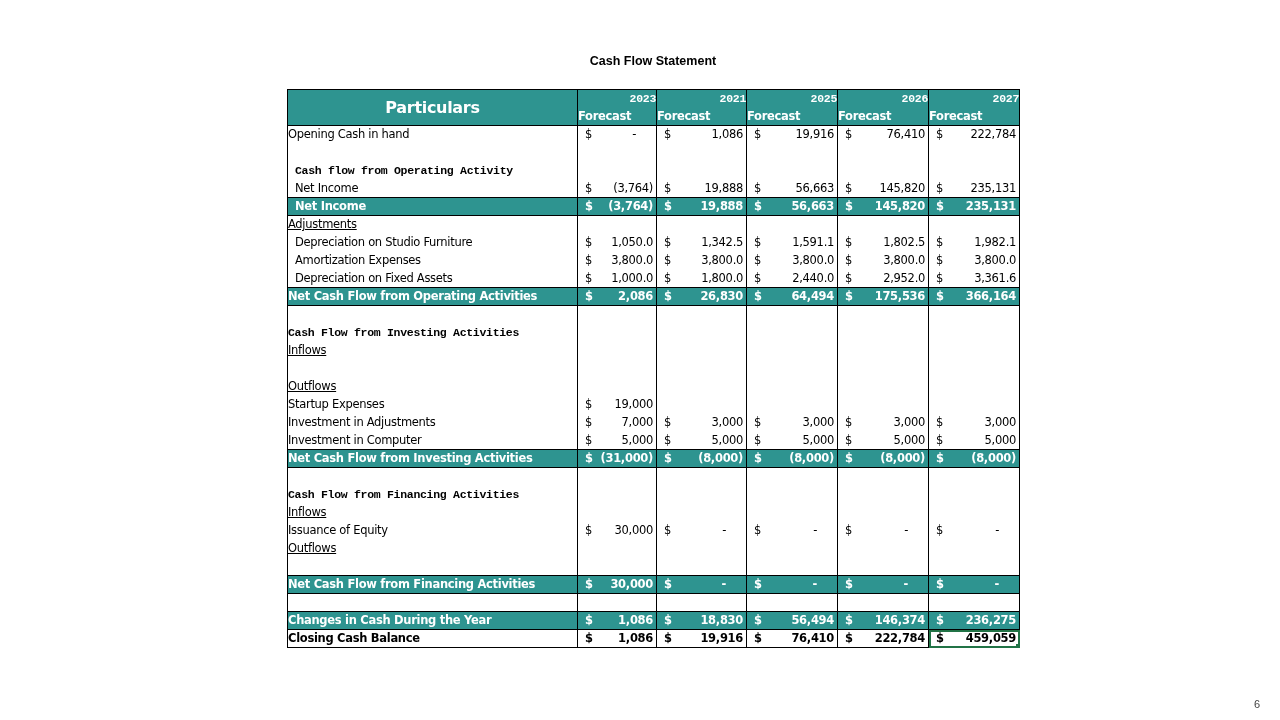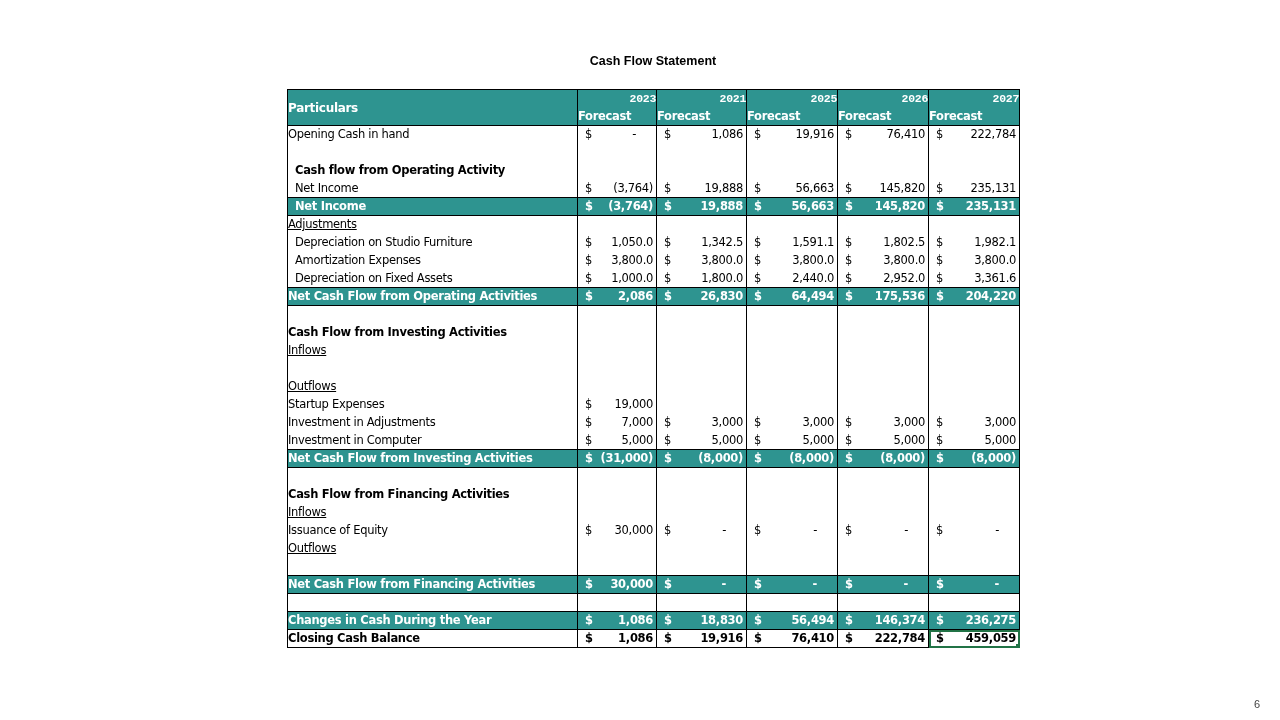--- a/index.html
+++ b/index.html
@@ -16,26 +16,26 @@
   table.cf col.c1 { width:90px; }
   table.cf col.c2 { width:91px; }
   table.cf col.c3 { width:91px; }
   table.cf col.c4 { width:91px; }
   table.cf td, table.cf th { height:18px; padding:0; box-sizing:border-box; white-space:nowrap; overflow:hidden; }
   table.cf td { border-left:1px solid #000; border-right:1px solid #000; line-height:17px; }
   .teal { background:#2e9490; color:#fff; font-weight:bold; }
   th.hdr { background:#2e9490; color:#fff; font-weight:bold; border:1px solid #000; }
   th.hdr-year { text-align:right; padding-right:3px; border-bottom:none;font-family:Liberation Mono, monospace; }
   th.hdr-fc { text-align:left; padding-right:3px; border-top:none; }
-  th.hdr-part { text-align:left; font-size:12px; }
+  th.hdr-part { text-align:center; font-size:16px; }
   tr.teal-row td { border-top:1px solid #000; border-bottom:1px solid #000; }
   tr.closing td { border-top:1px solid #000; border-bottom:1px solid #000; font-weight:bold;margin-left:21px; }
   .lbl { padding-left:3px; }
   .lbl.ind { padding-left:7px; }
-  .bold { font-weight:bold; }
+  .bold { font-weight:bold;font-family:Liberation Mono, monospace; }
   .ul { text-decoration:underline; }
   .cell { position:relative; }
   .cell .cur { position:absolute; left:7px; top:0; }
   .cell .val { position:absolute; right:3px; top:0; }
   .cell.sel { outline:2px solid #217346; outline-offset:-2px; }
   .sel-handle { position:absolute; right:-2px; bottom:-2px; width:5px; height:5px; background:#217346; }
 </style>
 </head>
 <body>
 
@@ -243,21 +243,21 @@
         <td class="cell">
           <span class="cur">$</span>
           <span class="val">64,494</span>
         </td>
         <td class="cell">
           <span class="cur">$</span>
           <span class="val">175,536</span>
         </td>
         <td class="cell">
           <span class="cur">$</span>
-          <span class="val">204,220</span>
+          <span class="val">366,164</span>
         </td>
       </tr>
       <tr>
         <td class="lbl"></td>
         <td class="cell"></td>
         <td class="cell"></td>
         <td class="cell"></td>
         <td class="cell"></td>
         <td class="cell"></td>
       </tr>

